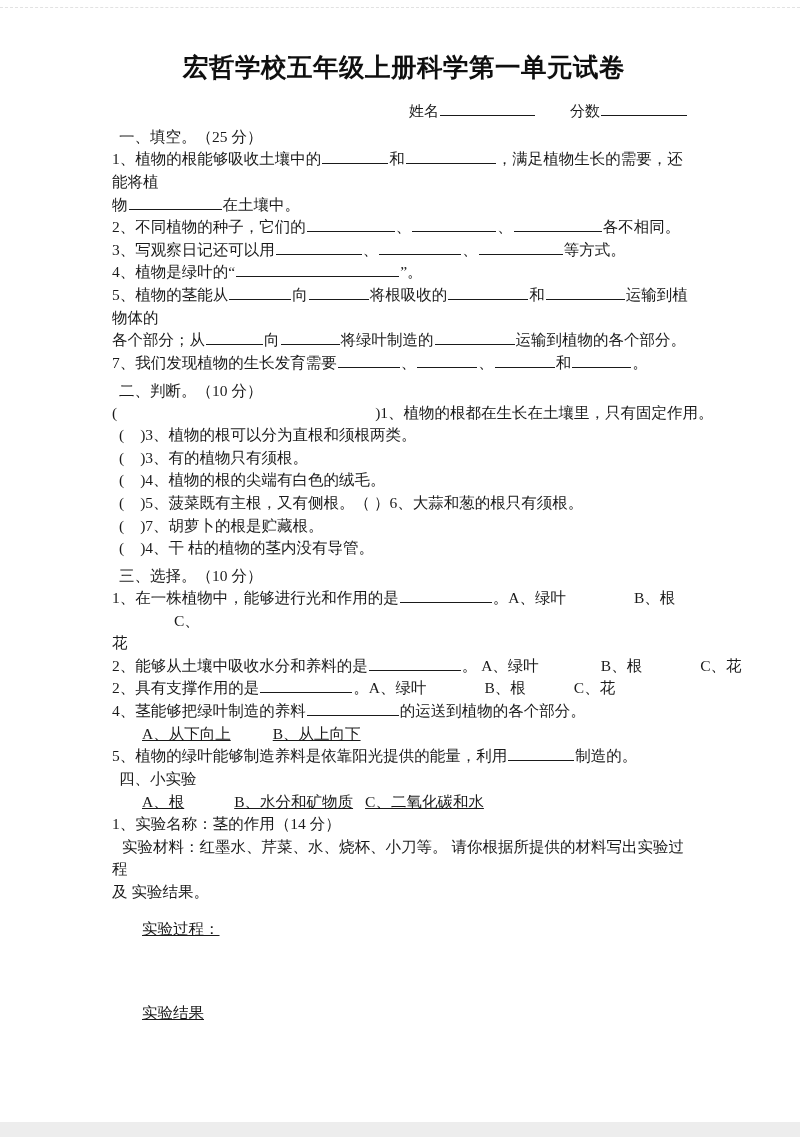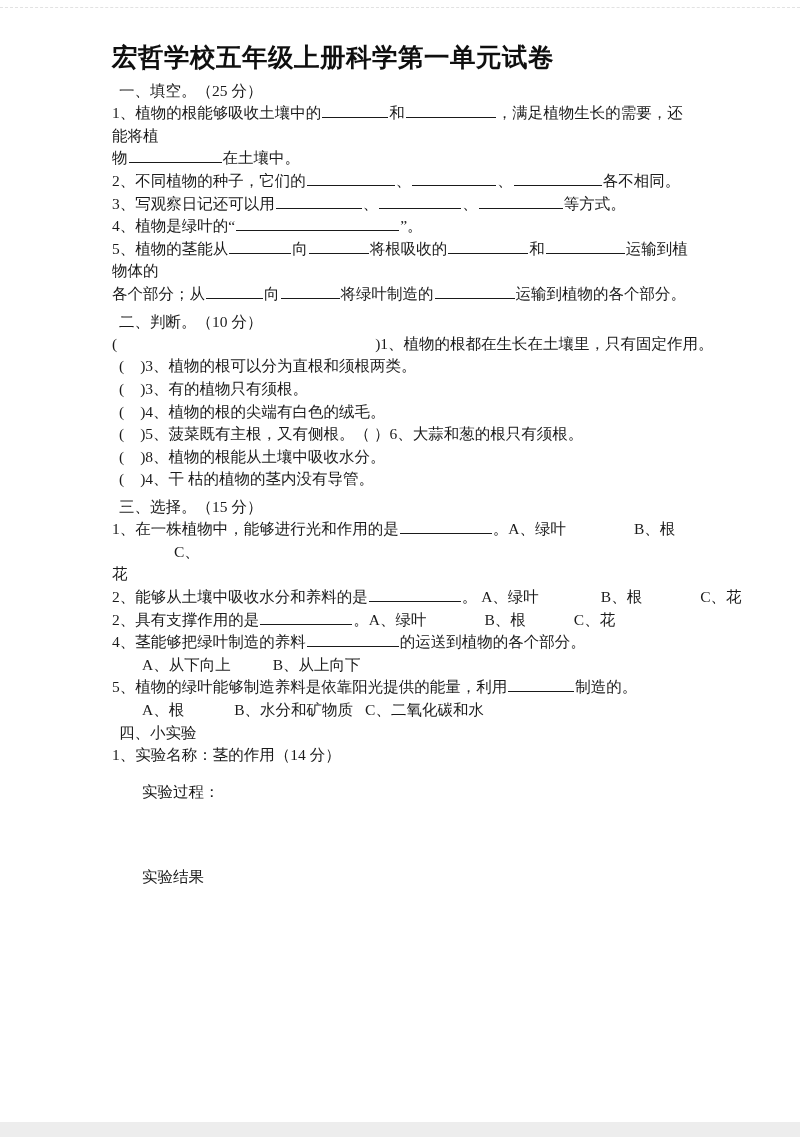--- a/index.html
+++ b/index.html
@@ -52,25 +52,26 @@
     white-space: nowrap;
     user-select: none;
     z-index: 0;
   }
   .content {
     position: relative;
     z-index: 2;
     padding: 0 104px 0 112px;
   }
   .title {
+    text-align: center;
     font-family: "DejaVu Sans", "Liberation Sans", sans-serif;
     font-weight: bold;
     font-size: 25.5px;
     letter-spacing: 0.5px;
-    margin: 0;
+    margin: 10px;
     padding-top: 40px;
     color: #0f0f0f;
   }
   .namescore {
     margin-top: 16px;
     text-align: right;
     font-size: 15px;
     padding-right: 8px;
     white-space: nowrap;
   }
@@ -82,21 +83,21 @@
   }
   .line {
     font-size: 15.5px;
     line-height: 1.46;
     white-space: nowrap;
   }
   .wrapline {
     font-size: 15.5px;
     line-height: 1.46;
   }
-  .indent2 { padding-left: 30px; }
+  .indent2 { padding-left: 30px; text-decoration: underline; }
   .indent3 { padding-left: 7px; }
   .bl {
     display: inline-block;
     border-bottom: 1px solid #1a1a1a;
     vertical-align: baseline;
     height: 0.95em;
     margin: 0 1px;
   }
   .opt-sp { display: inline-block; }
   .par-wide { display: inline-block; width: 258px; }
@@ -108,20 +109,23 @@
 
 <div class="page">
 
   <div class="top-perf"></div>
 
 
   <div class="content">
 
     <h1 class="title">宏哲学校五年级上册科学第一单元试卷</h1>
 
+    <div class="namescore">
+      <span>姓名</span><span class="bl" style="width:95px"></span><span class="gap"></span><span>分数</span><span class="bl" style="width:86px"></span>
+    </div>
 
     <div class="sec-head">一、填空。（25 分）</div>
 
     <div class="wrapline">
       <span>1、植物的根能够吸收土壤中的</span><span class="bl" style="width:66px"></span><span>和</span><span class="bl" style="width:90px"></span><span>，满足植物生长的需要，还能将植</span><br>
       <span>物</span><span class="bl" style="width:93px"></span><span>在土壤中。</span>
     </div>
 
     <div class="line">
       <span>2、不同植物的种子，它们的</span><span class="bl" style="width:88px"></span><span>、</span><span class="bl" style="width:84px"></span><span>、</span><span class="bl" style="width:88px"></span><span>各不相同。</span>
@@ -134,20 +138,23 @@
     <div class="line">
       <span>4、植物是绿叶的“</span><span class="bl" style="width:163px"></span><span>”。</span>
     </div>
 
     <div class="wrapline">
       <span>5、植物的茎能从</span><span class="bl" style="width:62px"></span><span>向</span><span class="bl" style="width:60px"></span><span>将根吸收的</span><span class="bl" style="width:80px"></span><span>和</span><span class="bl" style="width:79px"></span><span>运输到植物体的</span><br>
       <span>各个部分；从</span><span class="bl" style="width:57px"></span><span>向</span><span class="bl" style="width:59px"></span><span>将绿叶制造的</span><span class="bl" style="width:80px"></span><span>运输到植物的各个部分。</span>
     </div>
 
 
+    <div class="line">
+      <span>7、我们发现植物的生长发育需要</span><span class="bl" style="width:62px"></span><span>、</span><span class="bl" style="width:60px"></span><span>、</span><span class="bl" style="width:60px"></span><span>和</span><span class="bl" style="width:59px"></span><span>。</span>
+    </div>
 
     <div class="sec-head">二、判断。（10 分）</div>
 
     <div class="line">
       <span>(</span><span class="par-wide"></span><span>)</span><span>1、植物的根都在生长在土壤里，只有固定作用。</span>
     </div>
 
     <div class="line indent3">
       <span>(</span><span style="display:inline-block;width:16px"></span><span>)</span><span>3、植物的根可以分为直根和须根两类。</span>
     </div>
@@ -157,31 +164,31 @@
     </div>
 
     <div class="line indent3">
       <span>(</span><span style="display:inline-block;width:16px"></span><span>)</span><span>4、植物的根的尖端有白色的绒毛。</span>
     </div>
 
     <div class="line indent3">
       <span>(</span><span style="display:inline-block;width:16px"></span><span>)</span><span>5、菠菜既有主根，又有侧根。（  ）6、大蒜和葱的根只有须根。</span>
     </div>
 
-
-    <div class="line indent3">
-      <span>(</span><span style="display:inline-block;width:16px"></span><span>)</span><span>8、植物的根能从土壤中吸收水分。</span>
-    </div>
+    <div class="line indent3">
+      <span>(</span><span style="display:inline-block;width:16px"></span><span>)</span><span>7、胡萝卜的根是贮藏根。</span>
+    </div>
+
 
 
     <div class="line indent3">
       <span>(</span><span style="display:inline-block;width:16px"></span><span>)</span><span>4、干 枯的植物的茎内没有导管。</span>
     </div>
 
-    <div class="sec-head">三、选择。（15 分）</div>
+    <div class="sec-head">三、选择。（10 分）</div>
 
     <div class="wrapline">
       <span>1、在一株植物中，能够进行光和作用的是</span><span class="bl" style="width:92px"></span><span>。A、绿叶</span><span class="opt-sp" style="width:68px"></span><span>B、根</span><span class="opt-sp" style="width:62px"></span><span>C、</span><br>
       <span>花</span>
     </div>
 
     <div class="line">
       <span>2、能够从土壤中吸收水分和养料的是</span><span class="bl" style="width:92px"></span><span>。 A、绿叶</span><span class="opt-sp" style="width:62px"></span><span>B、根</span><span class="opt-sp" style="width:58px"></span><span>C、花</span>
     </div>
 
@@ -192,28 +199,32 @@
     <div class="line">
       <span>4、茎能够把绿叶制造的养料</span><span class="bl" style="width:92px"></span><span>的运送到植物的各个部分。</span>
     </div>
     <div class="line indent2">
       <span>A、从下向上</span><span class="opt-sp" style="width:42px"></span><span>B、从上向下</span>
     </div>
 
     <div class="line">
       <span>5、植物的绿叶能够制造养料是依靠阳光提供的能量，利用</span><span class="bl" style="width:66px"></span><span>制造的。</span>
     </div>
+    <div class="line indent3">四、小实验</div>
+
     <div class="line indent2">
       <span>A、根</span><span class="opt-sp" style="width:50px"></span><span>B、水分和矿物质</span><span class="opt-sp" style="width:12px"></span><span>C、二氧化碳和水</span>
     </div>
 
-    <div class="line indent3">四、小实验</div>
-
     <div class="line">1、实验名称：茎的作用（14 分）</div>
 
+    <div class="wrapline">
+      <span style="padding-left:10px">实验材料：红墨水、芹菜、水、烧杯、小刀等。   请你根据所提供的材料写出实验过程</span><br>
+      <span>及   实验结果。</span>
+    </div>
 
     <div class="line indent2" style="margin-top:14px">实验过程：</div>
     <div class="blank-area"></div>
 
     <div class="line indent2">实验结果</div>
     <div class="blank-area-2"></div>
 
   </div>
 
   <div class="bottom-band"></div>

